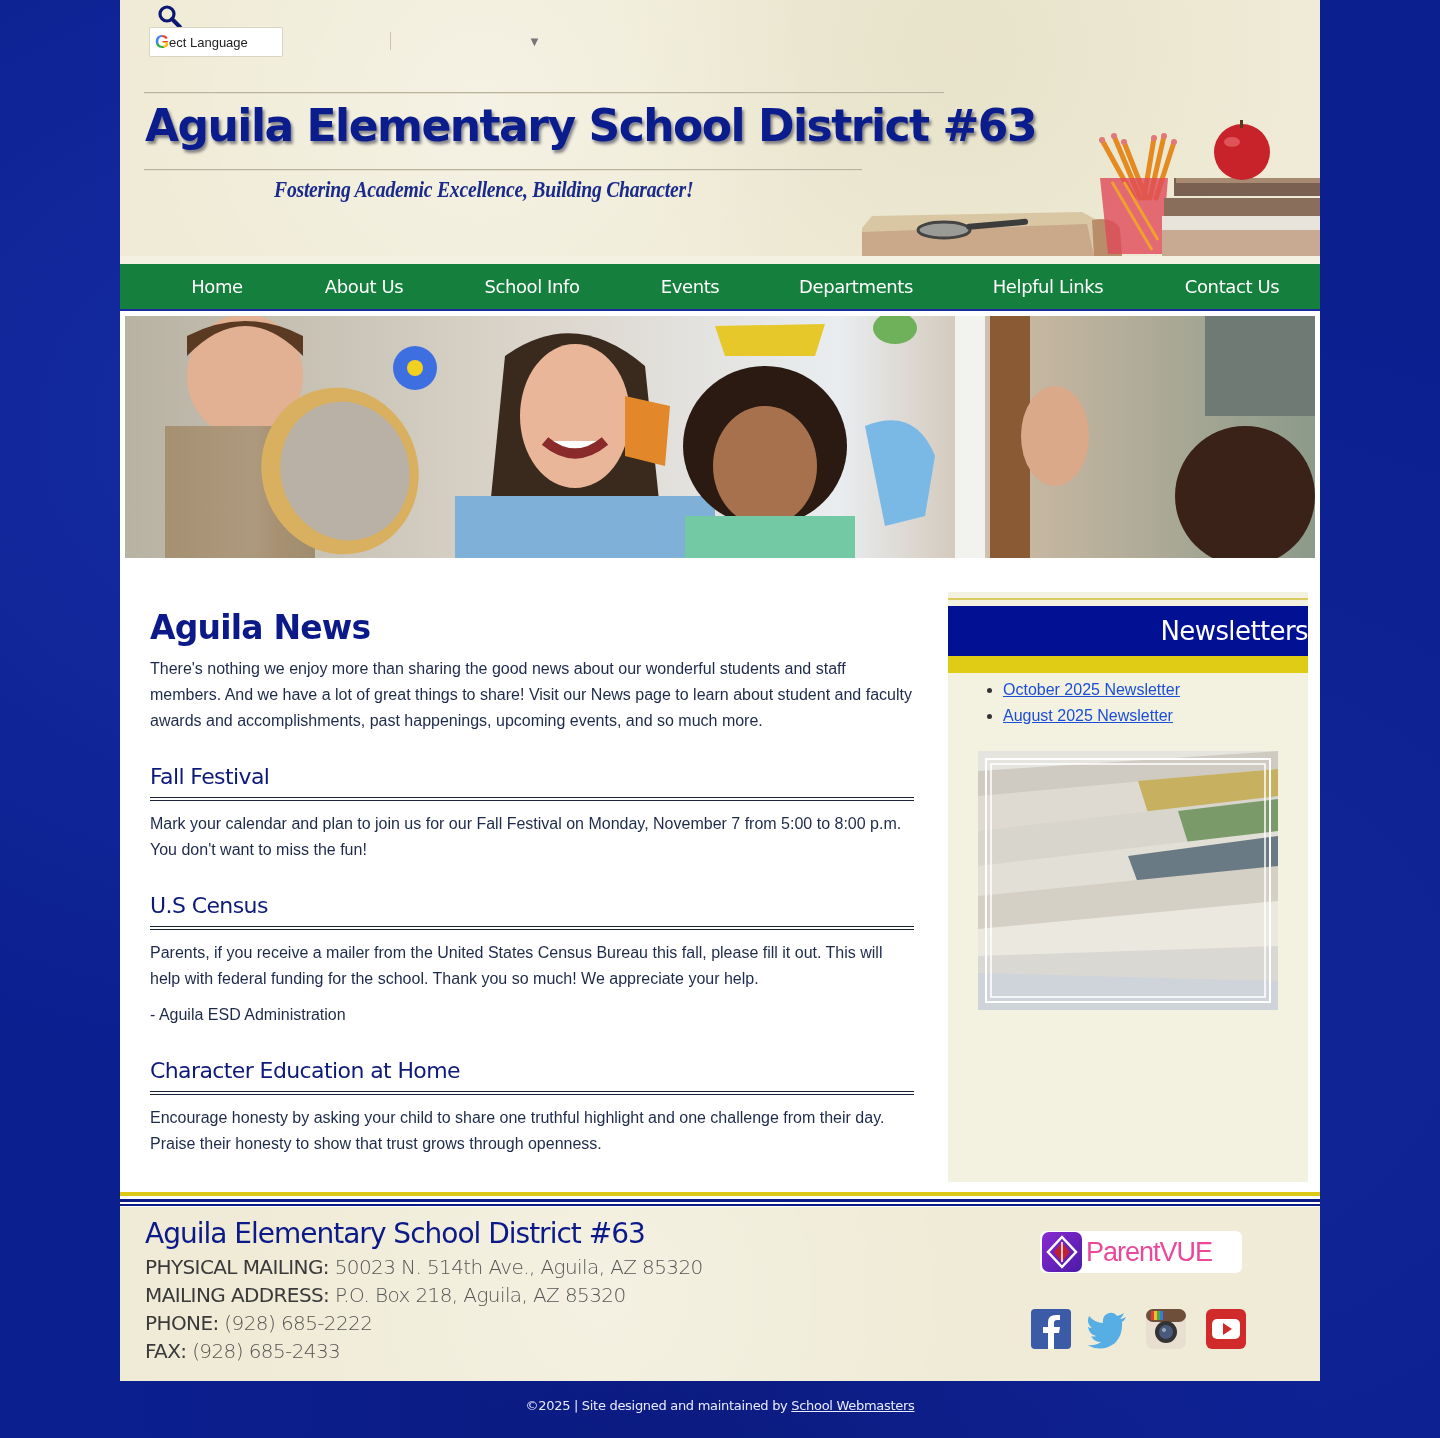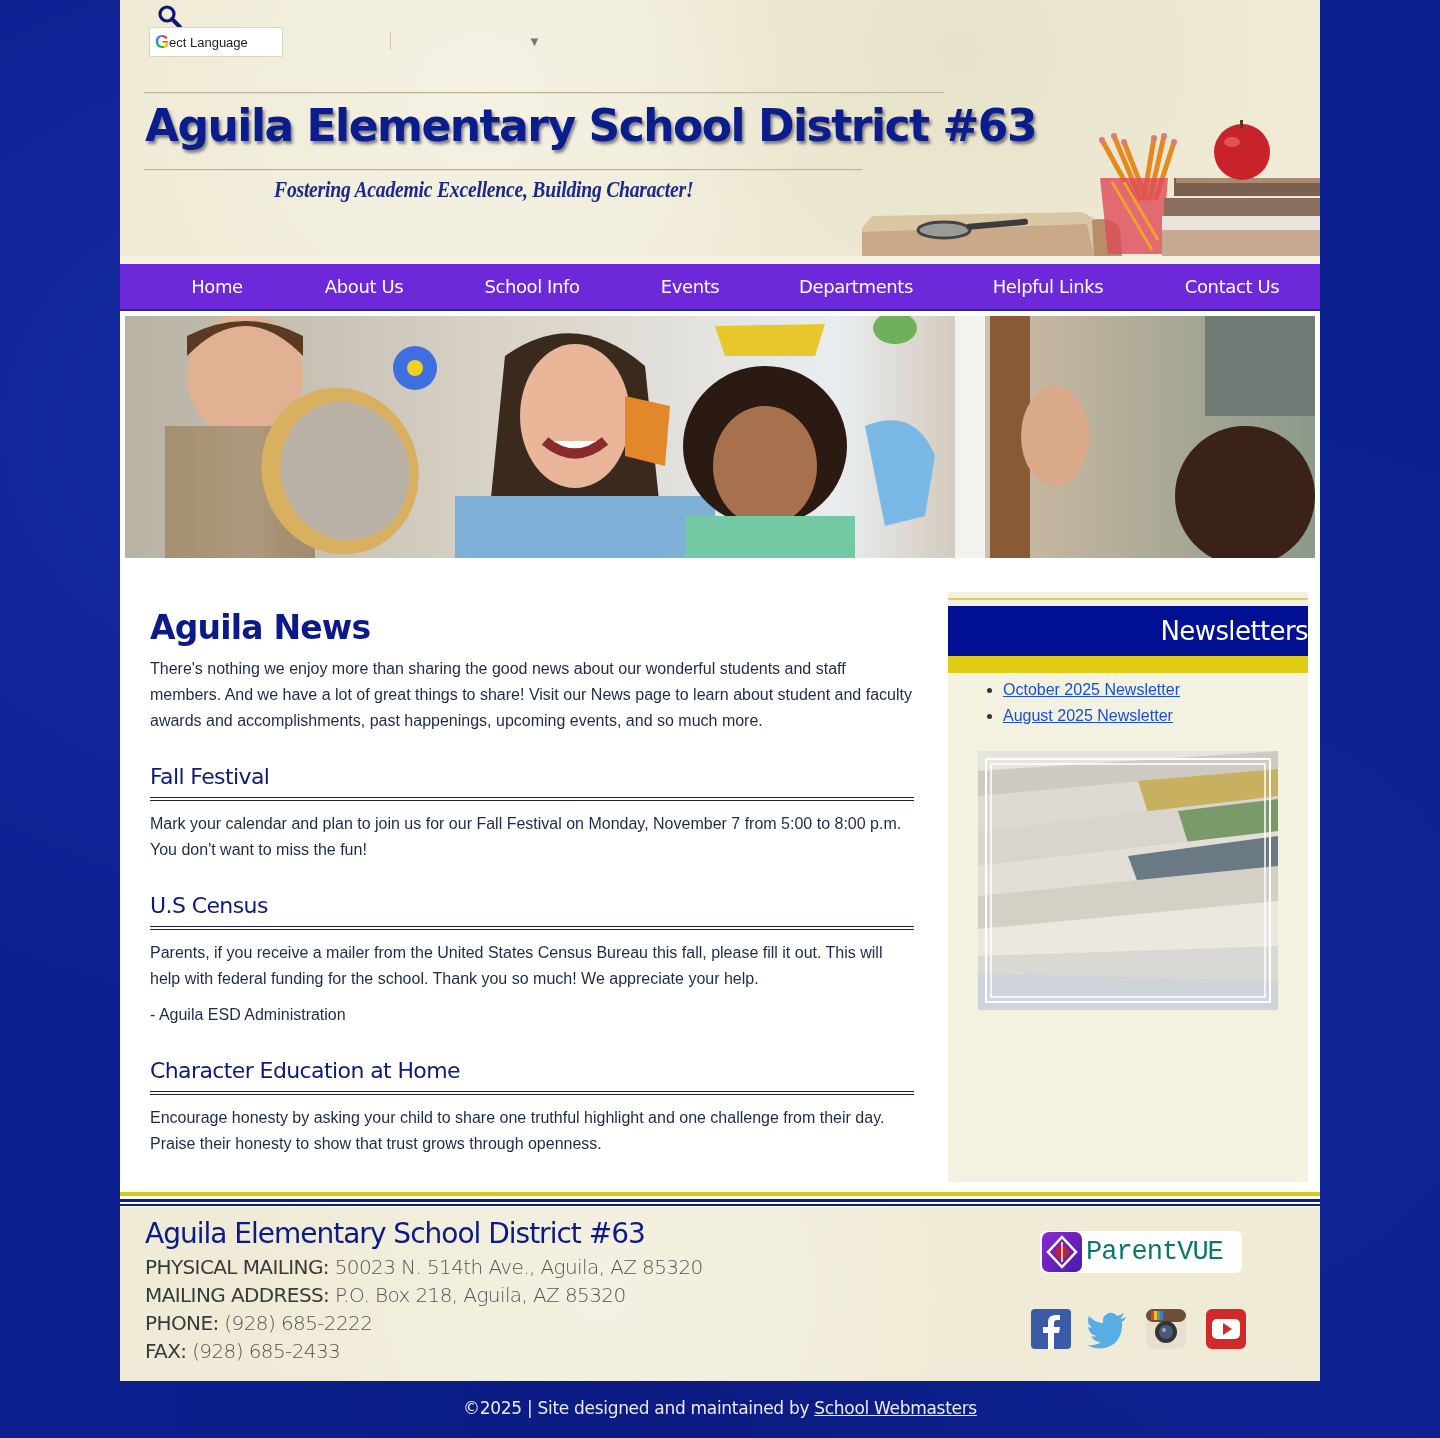--- a/index.html
+++ b/index.html
@@ -47,21 +47,21 @@
   }
   .tagline {
     position: absolute; left: 154px; top: 176px;
     font-family: "Liberation Serif", serif; font-style: italic; font-weight: bold; font-size: 24px;
     color: #1a2a8a; transform: scaleX(0.82); transform-origin: left center; white-space: nowrap; letter-spacing: -0.3px;
   }
   .desk-art { position: absolute; left: 742px; top: 120px; width: 458px; height: 136px; }
   
   .nav {
     position: absolute; left: 0; top: 264px; width: 1200px; height: 47px;
-    background: #6d28d9; border-bottom: 2px solid #1b2ca0;
+    background: #15803d; border-bottom: 2px solid #1b2ca0;
   }
   .nav-item {
     position: absolute; top: 0; height: 45px; line-height: 46px;
     color: #ffffff; font-family: "DejaVu Sans", sans-serif; font-size: 18px; white-space: nowrap;
     letter-spacing: -0.4px; cursor: pointer; transform: translateX(-50%);
   }
   
   .hero { position: absolute; left: 5px; top: 316px; width: 1190px; height: 242px; overflow: hidden; }
   
   .main { position: absolute; left: 30px; top: 600px; width: 764px; }
@@ -96,25 +96,25 @@
   }
   .f-title { position: absolute; left: 25px; top: 10px; font-family: "DejaVu Sans", sans-serif; font-size: 28px; color: #0b1a88; letter-spacing: -1px; white-space: nowrap; }
   .f-line { position: absolute; left: 25px; font-family: "DejaVu Sans", sans-serif; font-size: 20px; color: #4a4a4a; letter-spacing: -0.6px; white-space: nowrap; }
   .f-line .lbl { color: #3a3a3a; }
   .f-line .val { color: #555; font-weight: 300; }
   .parentvue {
     position: absolute; left: 920px; top: 24px; width: 202px; height: 42px; background: #fff; border-radius: 6px;
     display: flex; align-items: center; cursor: pointer;
   }
   .pv-icon { width: 40px; height: 40px; margin-left: 2px; border-radius: 7px; background: linear-gradient(135deg, #8a2bd0, #4a1aa8); position: relative; }
-  .pv-text { font-family: Liberation Mono, monospace; font-size: 27px; color: #0f766e; letter-spacing: -1px; margin-left: 4px; }
+  .pv-text { font-family: Liberation Sans, sans-serif; font-size: 27px; color: #ec4899; letter-spacing: -1px; margin-left: 4px; }
   .social { position: absolute; top: 101px; width: 42px; height: 42px; cursor: pointer; }
   .copyright {
     position: absolute; left: 0; top: 1398px; width: 1440px; text-align: center;
-    font-family: "DejaVu Sans", sans-serif; font-size: 17px; color: #e8ebff; letter-spacing: -0.3px;
+    font-family: "DejaVu Sans", sans-serif; font-size: 13px; color: #e8ebff; letter-spacing: -0.3px;
   }
   .copyright a { color: #e8ebff; text-decoration: underline; cursor: pointer; }
 </style>
 </head>
 <body>
 
 <div class="page">
 
   <div class="header">
     <svg class="search-icon" viewBox="0 0 26 26">

